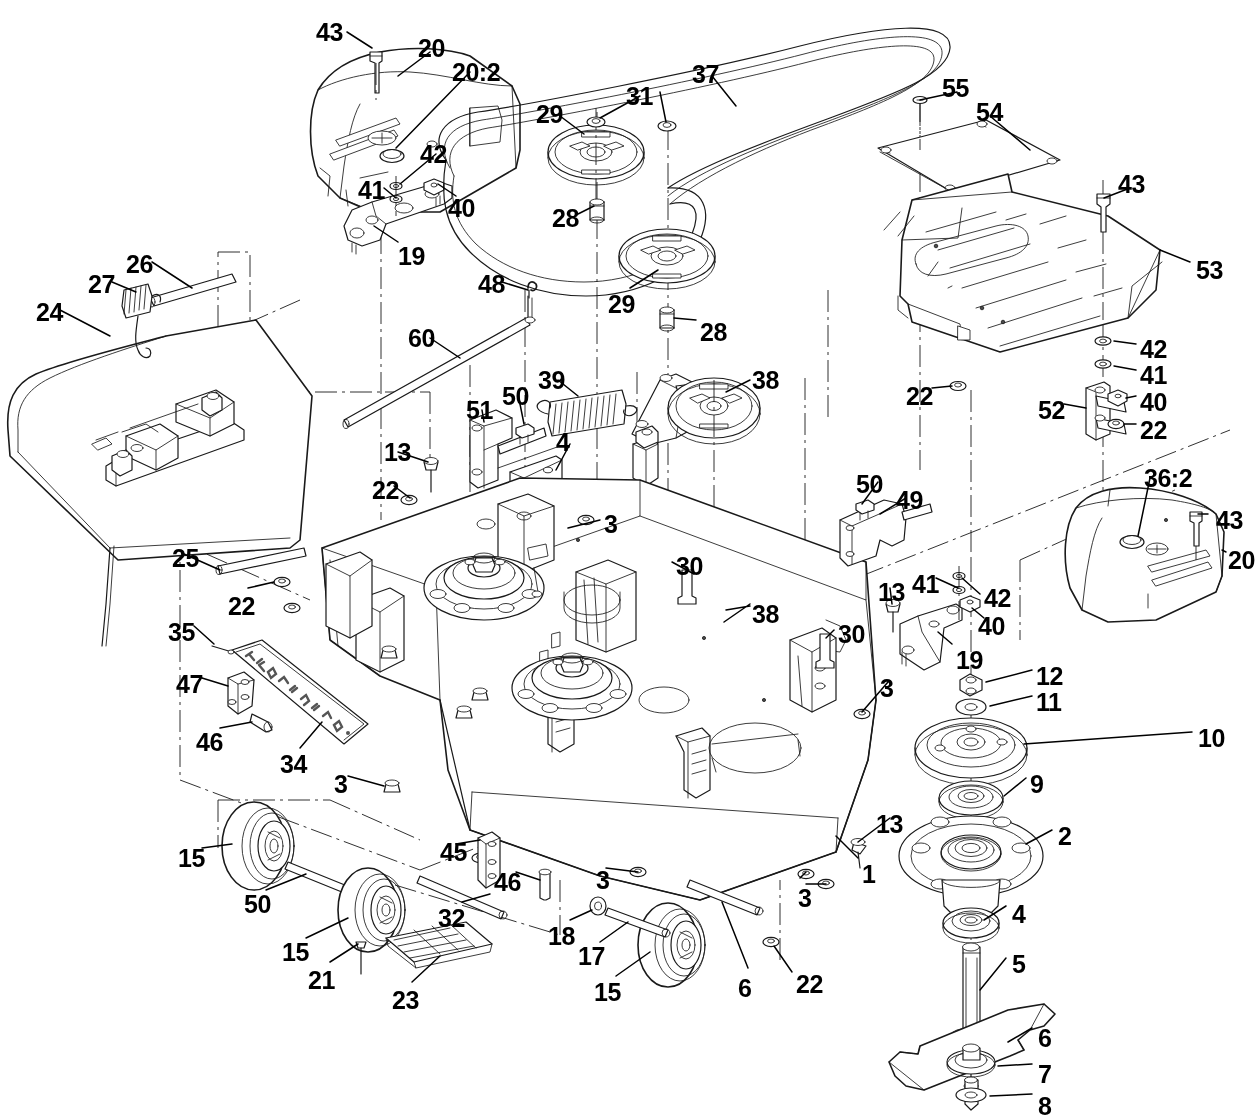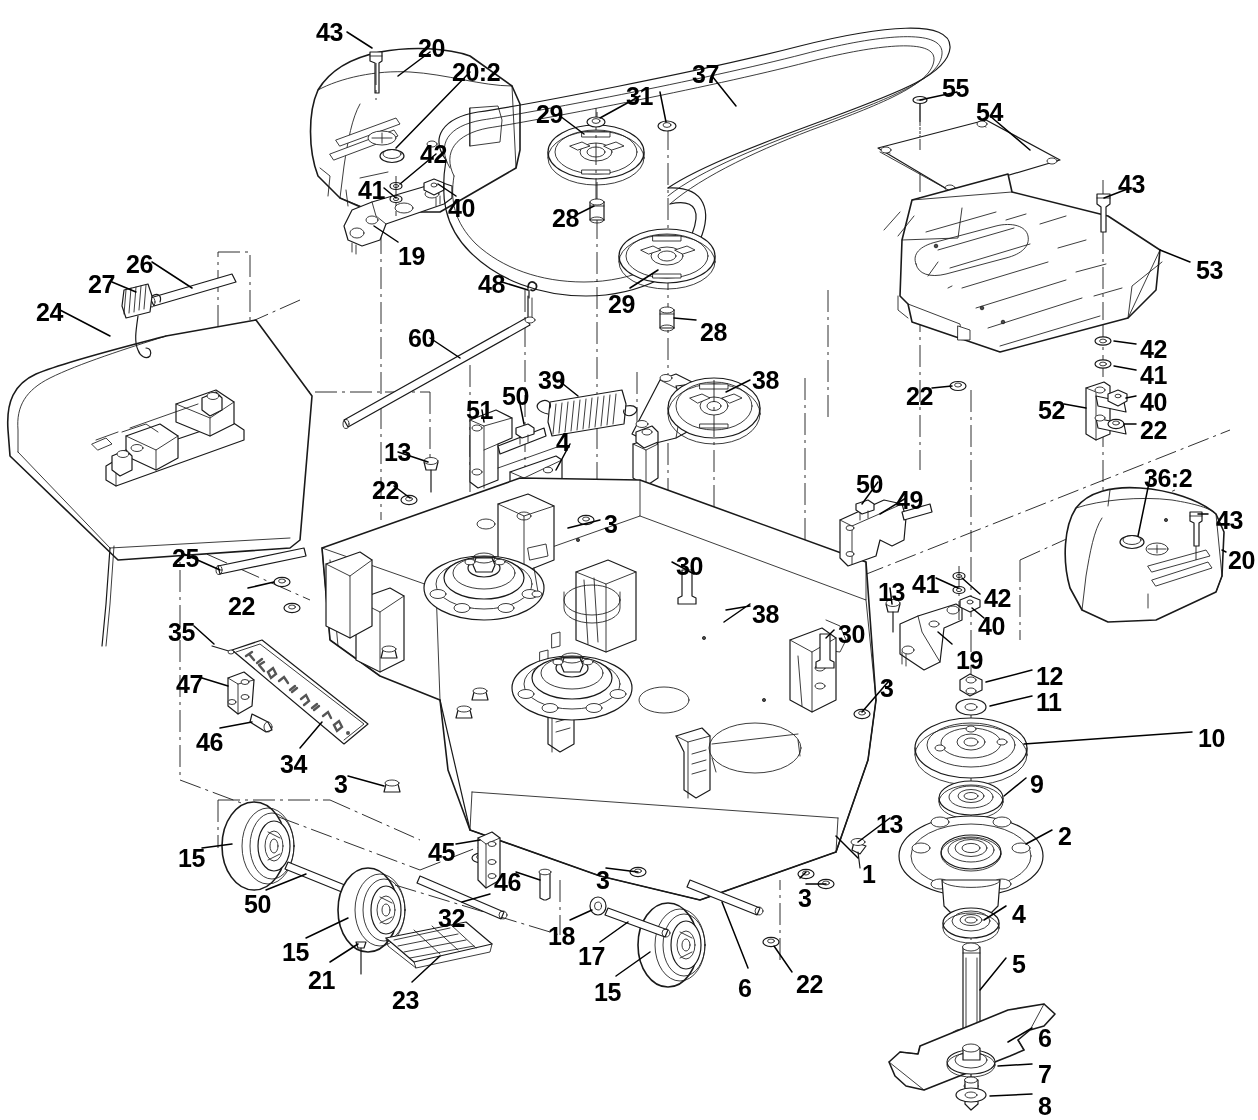--- a/index.html
+++ b/index.html
@@ -1024,21 +1024,21 @@
   <div class="callout" style="left:1012px;top:902px">4</div>
   <div class="callout" style="left:1012px;top:952px">5</div>
   <div class="callout" style="left:1038px;top:1026px">6</div>
   <div class="callout" style="left:1038px;top:1062px">7</div>
   <div class="callout" style="left:1038px;top:1094px">8</div>
   <div class="callout" style="left:178px;top:846px">15</div>
   <div class="callout" style="left:244px;top:892px">50</div>
   <div class="callout" style="left:282px;top:940px">15</div>
   <div class="callout" style="left:308px;top:968px">21</div>
   <div class="callout" style="left:392px;top:988px">23</div>
-  <div class="callout" style="left:428px;top:840px">45</div>
+  <div class="callout" style="left:440px;top:840px">45</div>
   <div class="callout" style="left:494px;top:870px">46</div>
   <div class="callout" style="left:438px;top:906px">32</div>
   <div class="callout" style="left:548px;top:924px">18</div>
   <div class="callout" style="left:578px;top:944px">17</div>
   <div class="callout" style="left:594px;top:980px">15</div>
   <div class="callout" style="left:596px;top:868px">3</div>
   <div class="callout" style="left:798px;top:886px">3</div>
   <div class="callout" style="left:738px;top:976px">6</div>
   <div class="callout" style="left:796px;top:972px">22</div>
 

